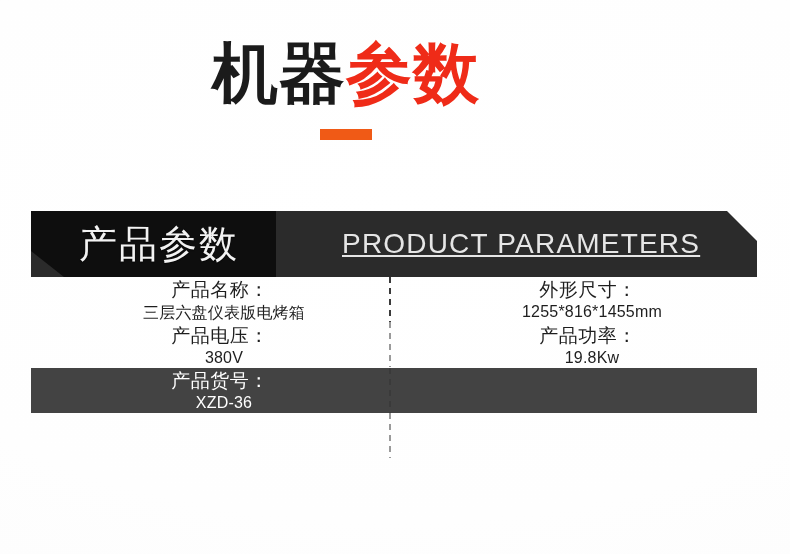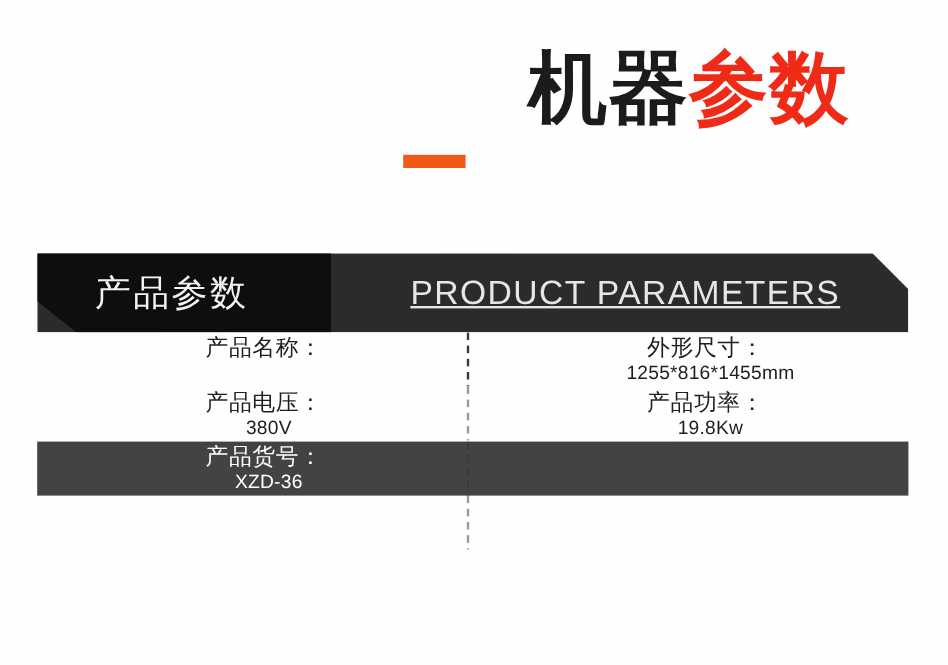--- a/index.html
+++ b/index.html
@@ -23,22 +23,21 @@
     background:
       radial-gradient(ellipse 120% 90% at 50% 40%, #ffffff 0%, #fefefe 60%, #fcfcfc 100%);
   }
 
   
   .title-block {
     position: absolute;
     top: 38px;
     left: 0;
     width: 692px;
-    text-align: right;
-    padding-left: 16px;
+    text-align: center;
   }
   .title {
     font-size: 66px;
     line-height: 1.08;
     font-weight: 700;
     letter-spacing: 1px;
     white-space: nowrap;
   }
   .title .t-dark { color: #1b1b1b; }
   .title .t-accent { color: #ef2b18; }
@@ -87,21 +86,21 @@
     display: flex;
     align-items: center;
   }
   .head-left-text {
     position: absolute;
     left: 48px;
     top: 0;
     height: 66px;
     display: flex;
     align-items: center;
-    font-size: 30px;
+    font-size: 38px;
     font-weight: 400;
     color: #f2f2f2;
     letter-spacing: 2px;
     text-shadow: 0 1px 1px rgba(0,0,0,.6);
   }
   .head-right-text {
     position: absolute;
     left: 311px;
     top: 0;
     height: 66px;
@@ -194,20 +193,21 @@
     <div class="head-left"></div>
     <div class="head-left-text">产品参数</div>
     <div class="head-right-text">PRODUCT PARAMETERS</div>
   </div>
 
   <div class="rows">
 
     <div class="row light">
       <div class="cell left">
         <span class="cell-label">产品名称：</span>
+        <span class="cell-value">三层六盘仪表版电烤箱</span>
       </div>
       <div class="cell right">
         <span class="cell-label">外形尺寸：</span>
         <span class="cell-value">1255*816*1455mm</span>
       </div>
     </div>
 
 
     <div class="row light spacer-top">
       <div class="cell left">

